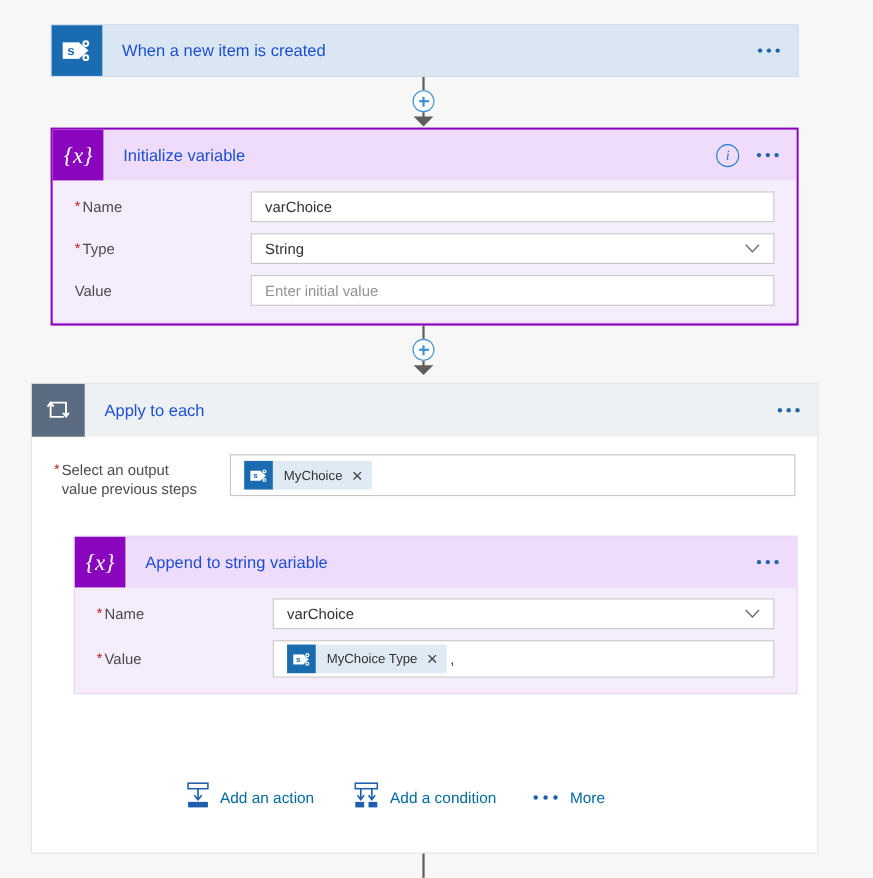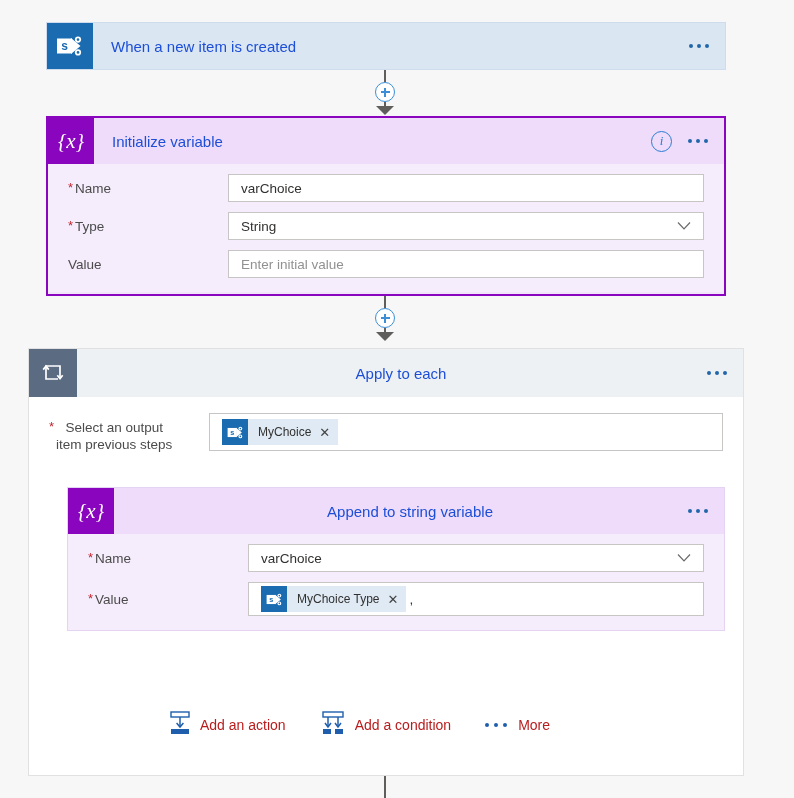--- a/index.html
+++ b/index.html
@@ -205,21 +205,20 @@
   }
 
   
   #loop-card {
     left: 28px;
     top: 348px;
     width: 716px;
     height: 428px;
     background: #ffffff;
     border: 1px solid #e1e1e1;
-    text-align: center;
   }
   .loop-square { background: #5b6b82; }
   #loop-card > .card-header {
     background: #eef1f4;
     height: 48px;
   }
   #loop-card > .card-header .icon-square {
     width: 48px; height: 48px; flex: 0 0 48px;
   }
   #loop-body {
@@ -247,21 +246,21 @@
     gap: 34px;
   }
   .action-btn {
     display: flex;
     align-items: center;
     gap: 9px;
     color: #1f5eac;
     font-size: 14px;
     cursor: pointer;
   }
-  .action-btn .lbl { color: #b91c1c; }
+  .action-btn .lbl { color: #0369a1; }
   .more-dots {
     display: inline-flex;
     gap: 5px;
     align-items: center;
     margin-right: 2px;
   }
   .more-dots i {
     width: 4px; height: 4px; border-radius: 50%;
     background: #1f5eac;
     display: block;
@@ -417,21 +416,21 @@
       </div>
     </div>
 
     <div id="loop-body">
 
       <div class="form-row" style="align-items:flex-start;">
         <div class="field-label label-2line" style="flex-direction:row; padding-top:6px;">
           <span class="req">*</span>
           <span>
             <span>Select an output</span><br>
-            <span>item previous steps</span>
+            <span>value previous steps</span>
           </span>
         </div>
         <div class="field-control" style="height:38px;">
           <span class="token">
             <span class="tok-icon">
               <svg width="17" height="15" viewBox="0 0 28 24" aria-hidden="true">
                 <rect x="1" y="4.5" width="15" height="15" fill="#ffffff"></rect>
                 <text x="8.5" y="16" font-family="Liberation Sans, sans-serif" font-size="12" font-weight="bold" fill="#1a6bb0" text-anchor="middle">s</text>
                 <path d="M15 4 L24.5 12 L15 20 Z" fill="#ffffff"></path>
                 <circle cx="22" cy="5.6" r="3.1" fill="#ffffff"></circle>

